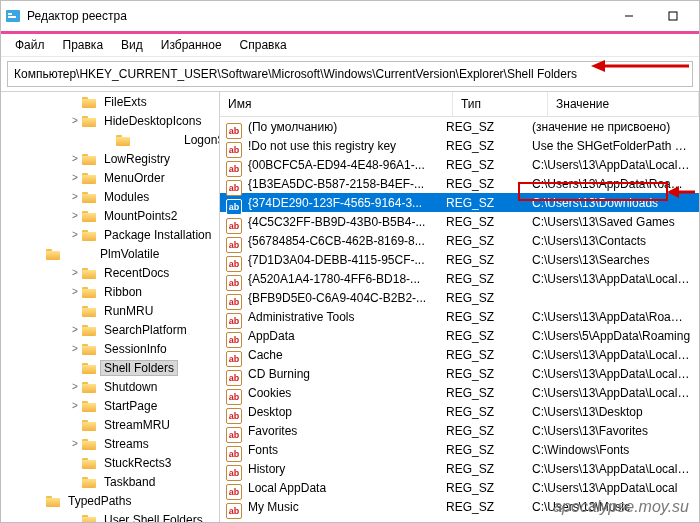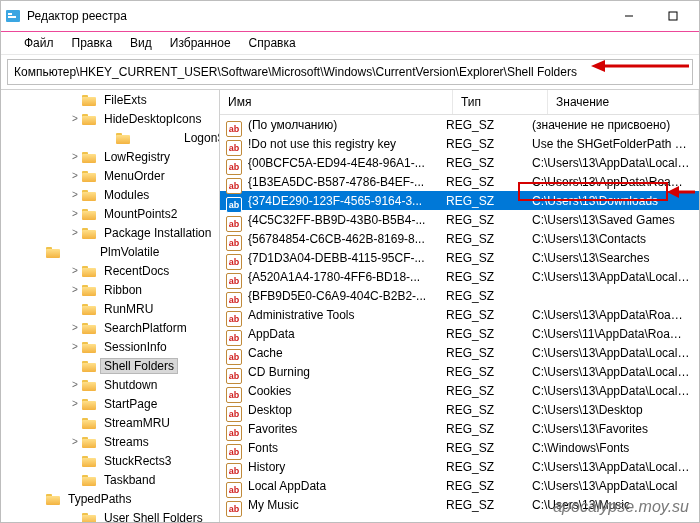--- a/index.html
+++ b/index.html
@@ -1,23 +1,23 @@
 <!DOCTYPE html>
 <html><head>
 <meta charset="utf-8">
 <style>
   html,body{margin:0;padding:0;font-family:"Segoe UI",Tahoma,sans-serif;font-size:12px;color:#000;background:#fff;width:700px;height:523px;overflow:hidden}
   .window{width:700px;height:523px;display:flex;flex-direction:column;border:1px solid #bdbdbd;box-sizing:border-box;position:relative}
-  .titlebar{height:30px;display:flex;align-items:center;padding:0 4px;background:#fff;border-bottom:1px solid #ec4899}
+  .titlebar{height:30px;display:flex;align-items:center;padding:0 4px;background:#fff;border-bottom:3px solid #ec4899}
   .titlebar .icon{width:16px;height:16px;margin-right:6px;display:flex;align-items:center;justify-content:center}
   .titlebar .title{flex:0 0 auto;font-size:12px}
   .titlebar .spacer{flex:1}
   .winbtn{width:44px;height:29px;display:flex;align-items:center;justify-content:center;color:#000}
   .winbtn svg{width:10px;height:10px}
-  .menubar{height:22px;display:flex;align-items:center;padding:0 15px;gap:2px;border-bottom:1px solid #e8e8e8}
+  .menubar{height:22px;display:flex;align-items:center;padding:0 6px;gap:2px;border-bottom:1px solid #e8e8e8}
   .menubar .item{padding:2px 8px}
   .addrbar{height:24px;border:1px solid #bfbfbf;margin:4px 6px;display:flex;align-items:center;padding:0 6px;font-size:12px;position:relative}
   .body{flex:1;display:flex;min-height:0;border-top:1px solid #d0d0d0}
   .tree{width:218px;border-right:1px solid #d0d0d0;overflow:hidden;position:relative}
   .tree .node{display:flex;align-items:center;height:19px;white-space:nowrap}
   .tree .caret{width:12px;display:inline-flex;justify-content:center;align-items:center;color:#6b6b6b;font-size:10px}
   .tree .folder{width:16px;height:14px;margin:0 3px 0 1px;flex:none;position:relative}
   .tree .folder::before{content:"";position:absolute;left:0;top:2px;width:6px;height:3px;background:#f0c24b;border-radius:1px 1px 0 0}
   .tree .folder::after{content:"";position:absolute;left:0;top:4px;width:14px;height:9px;background:linear-gradient(#ffe08a,#f3b340);border-radius:1px}
   .tree .label{padding:0 3px}
@@ -218,21 +218,21 @@
             <span class="c c-val">Use the SHGetFolderPath or SHGetKno</span>
           </div>
           <div class="row">
             <span class="ico">ab</span>
             <span class="c c-name">{00BCFC5A-ED94-4E48-96A1-...</span>
             <span class="c c-type">REG_SZ</span>
             <span class="c c-val">C:\Users\13\AppData\Local\Microsoft\</span>
           </div>
           <div class="row">
             <span class="ico">ab</span>
-            <span class="c c-name">{1B3EA5DC-B587-4786-B4EF-...</span>
+            <span class="c c-name">{1B3EA5DC-B587-2158-B4EF-...</span>
             <span class="c c-type">REG_SZ</span>
             <span class="c c-val">C:\Users\13\AppData\Roaming\Micros</span>
           </div>
           <div class="row sel">
             <span class="ico">ab</span>
             <span class="c c-name">{374DE290-123F-4565-9164-3...</span>
             <span class="c c-type">REG_SZ</span>
             <span class="c c-val">C:\Users\13\Downloads</span>
           </div>
           <div class="row">
@@ -267,21 +267,21 @@
           <div class="row">
             <span class="ico">ab</span>
             <span class="c c-name">Administrative Tools</span>
             <span class="c c-type">REG_SZ</span>
             <span class="c c-val">C:\Users\13\AppData\Roaming\Micros</span>
           </div>
           <div class="row">
             <span class="ico">ab</span>
             <span class="c c-name">AppData</span>
             <span class="c c-type">REG_SZ</span>
-            <span class="c c-val">C:\Users\11\AppData\Roaming</span>
+            <span class="c c-val">C:\Users\5\AppData\Roaming</span>
           </div>
           <div class="row">
             <span class="ico">ab</span>
             <span class="c c-name">Cache</span>
             <span class="c c-type">REG_SZ</span>
             <span class="c c-val">C:\Users\13\AppData\Local\Microsoft\</span>
           </div>
           <div class="row">
             <span class="ico">ab</span>
             <span class="c c-name">CD Burning</span>

